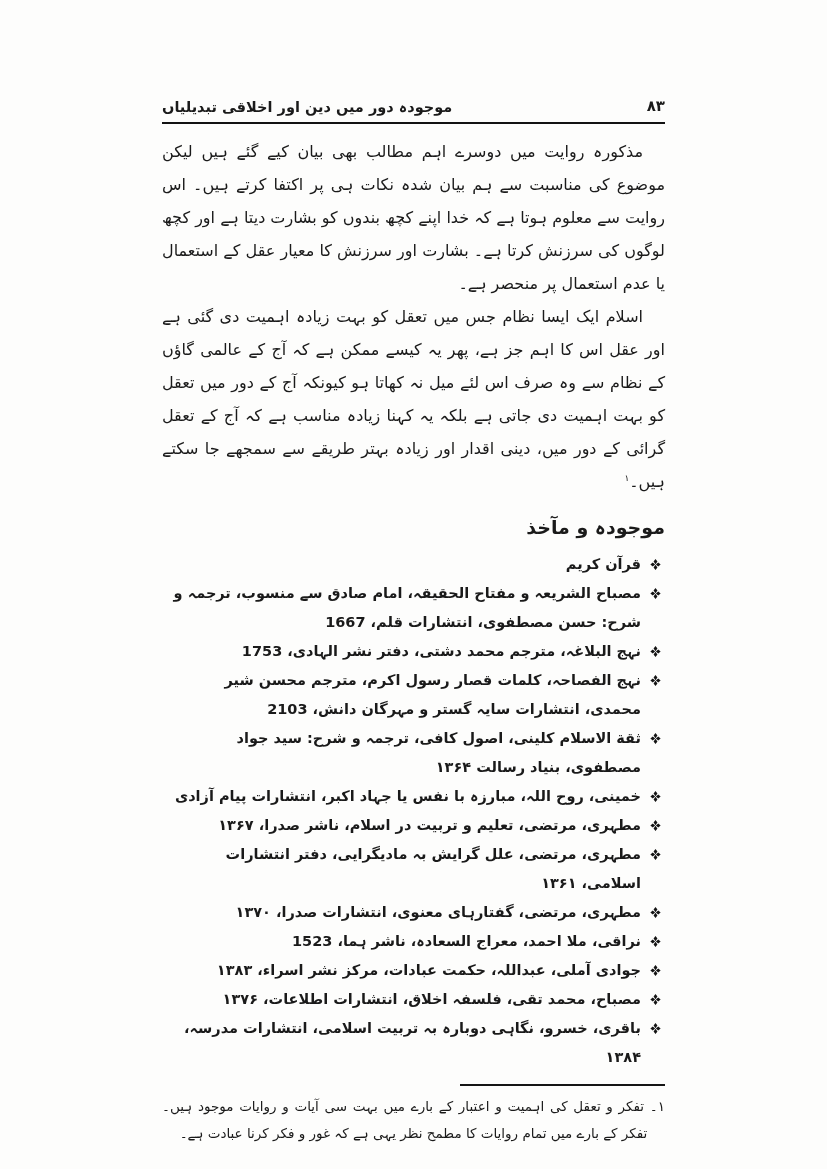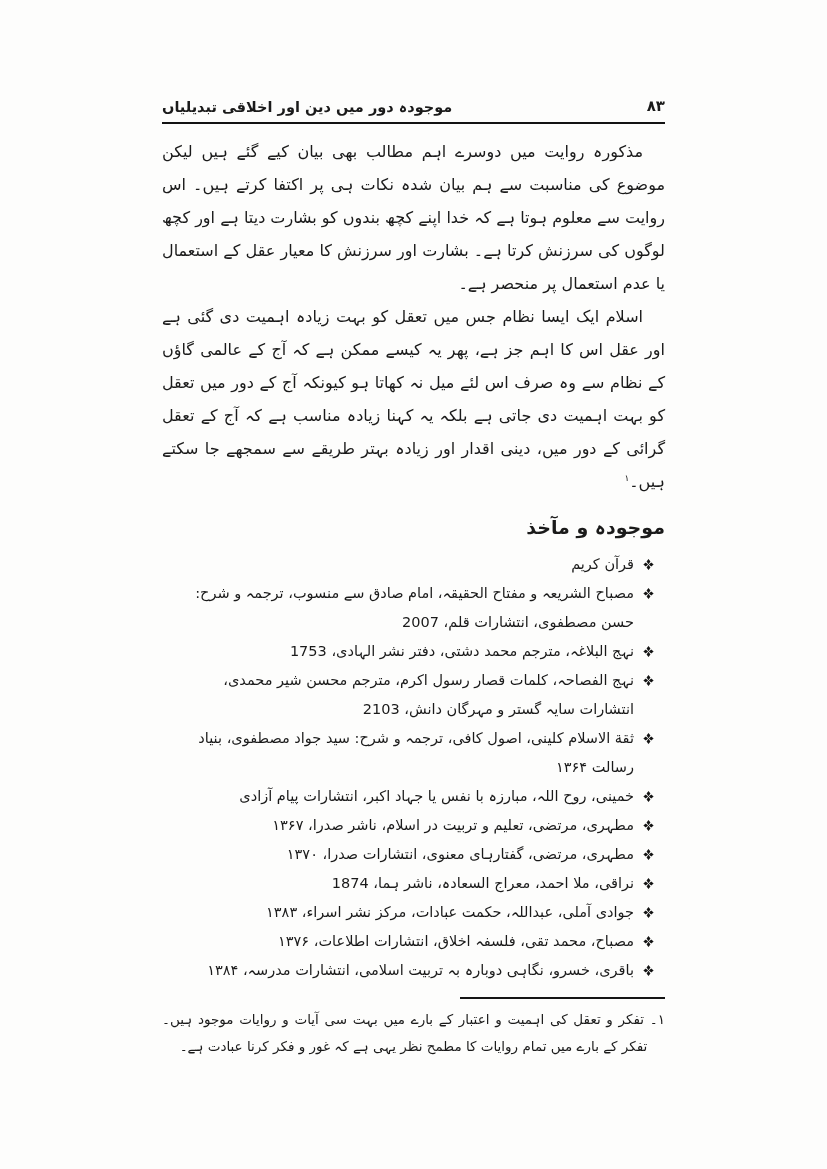--- a/index.html
+++ b/index.html
@@ -51,22 +51,23 @@
     vertical-align: super;
   }
   
   h2.refs-heading {
     font-size: 19px;
     font-weight: bold;
     margin: 18px 0 12px 0;
   }
   ul.refs-list {
     list-style: none;
-    margin: 11px;
+    margin: 4px;
     padding: 0;
+    font-weight: bold;
   }
   ul.refs-list li {
     display: flex;
     align-items: flex-start;
     gap: 9px;
     font-size: 14.5px;
     line-height: 29px;
     min-height: 29px;
   }
   .bullet {
@@ -117,21 +118,21 @@
             </svg>
           </span>
         <span>قرآن کریم</span>
       </li>
       <li>
         <span class="bullet">
             <svg viewBox="0 0 12 12">
               <path d="M6 0 L8.1 2.8 6 5.6 3.9 2.8 Z M6 6.4 L8.1 9.2 6 12 3.9 9.2 Z M0.4 6 L3 3.9 5.6 6 3 8.1 Z M6.4 6 L9 3.9 11.6 6 9 8.1 Z"></path>
             </svg>
           </span>
-        <span>مصباح الشریعہ و مفتاح الحقیقہ، امام صادق سے منسوب، ترجمہ و شرح: حسن مصطفوی، انتشارات قلم، 2007</span>
+        <span>مصباح الشریعہ و مفتاح الحقیقہ، امام صادق سے منسوب، ترجمہ و شرح: حسن مصطفوی، انتشارات قلم، 1667</span>
       </li>
       <li>
         <span class="bullet">
             <svg viewBox="0 0 12 12">
               <path d="M6 0 L8.1 2.8 6 5.6 3.9 2.8 Z M6 6.4 L8.1 9.2 6 12 3.9 9.2 Z M0.4 6 L3 3.9 5.6 6 3 8.1 Z M6.4 6 L9 3.9 11.6 6 9 8.1 Z"></path>
             </svg>
           </span>
         <span>نہج البلاغہ، مترجم محمد دشتی، دفتر نشر الہادی، 1753</span>
       </li>
       <li>
@@ -165,29 +166,37 @@
             </svg>
           </span>
         <span>مطہری، مرتضی، تعلیم و تربیت در اسلام، ناشر صدرا، ۱۳۶۷</span>
       </li>
       <li>
         <span class="bullet">
             <svg viewBox="0 0 12 12">
               <path d="M6 0 L8.1 2.8 6 5.6 3.9 2.8 Z M6 6.4 L8.1 9.2 6 12 3.9 9.2 Z M0.4 6 L3 3.9 5.6 6 3 8.1 Z M6.4 6 L9 3.9 11.6 6 9 8.1 Z"></path>
             </svg>
           </span>
+        <span>مطہری، مرتضی، علل گرایش بہ مادیگرایی، دفتر انتشارات اسلامی، ۱۳۶۱</span>
+      </li>
+      <li>
+        <span class="bullet">
+            <svg viewBox="0 0 12 12">
+              <path d="M6 0 L8.1 2.8 6 5.6 3.9 2.8 Z M6 6.4 L8.1 9.2 6 12 3.9 9.2 Z M0.4 6 L3 3.9 5.6 6 3 8.1 Z M6.4 6 L9 3.9 11.6 6 9 8.1 Z"></path>
+            </svg>
+          </span>
         <span>مطہری، مرتضی، گفتارہای معنوی، انتشارات صدرا، ۱۳۷۰</span>
       </li>
       <li>
         <span class="bullet">
             <svg viewBox="0 0 12 12">
               <path d="M6 0 L8.1 2.8 6 5.6 3.9 2.8 Z M6 6.4 L8.1 9.2 6 12 3.9 9.2 Z M0.4 6 L3 3.9 5.6 6 3 8.1 Z M6.4 6 L9 3.9 11.6 6 9 8.1 Z"></path>
             </svg>
           </span>
-        <span>نراقی، ملا احمد، معراج السعادہ، ناشر ہما، 1874</span>
+        <span>نراقی، ملا احمد، معراج السعادہ، ناشر ہما، 1523</span>
       </li>
       <li>
         <span class="bullet">
             <svg viewBox="0 0 12 12">
               <path d="M6 0 L8.1 2.8 6 5.6 3.9 2.8 Z M6 6.4 L8.1 9.2 6 12 3.9 9.2 Z M0.4 6 L3 3.9 5.6 6 3 8.1 Z M6.4 6 L9 3.9 11.6 6 9 8.1 Z"></path>
             </svg>
           </span>
         <span>جوادی آملی، عبداللہ، حکمت عبادات، مرکز نشر اسراء، ۱۳۸۳</span>
       </li>
       <li>

